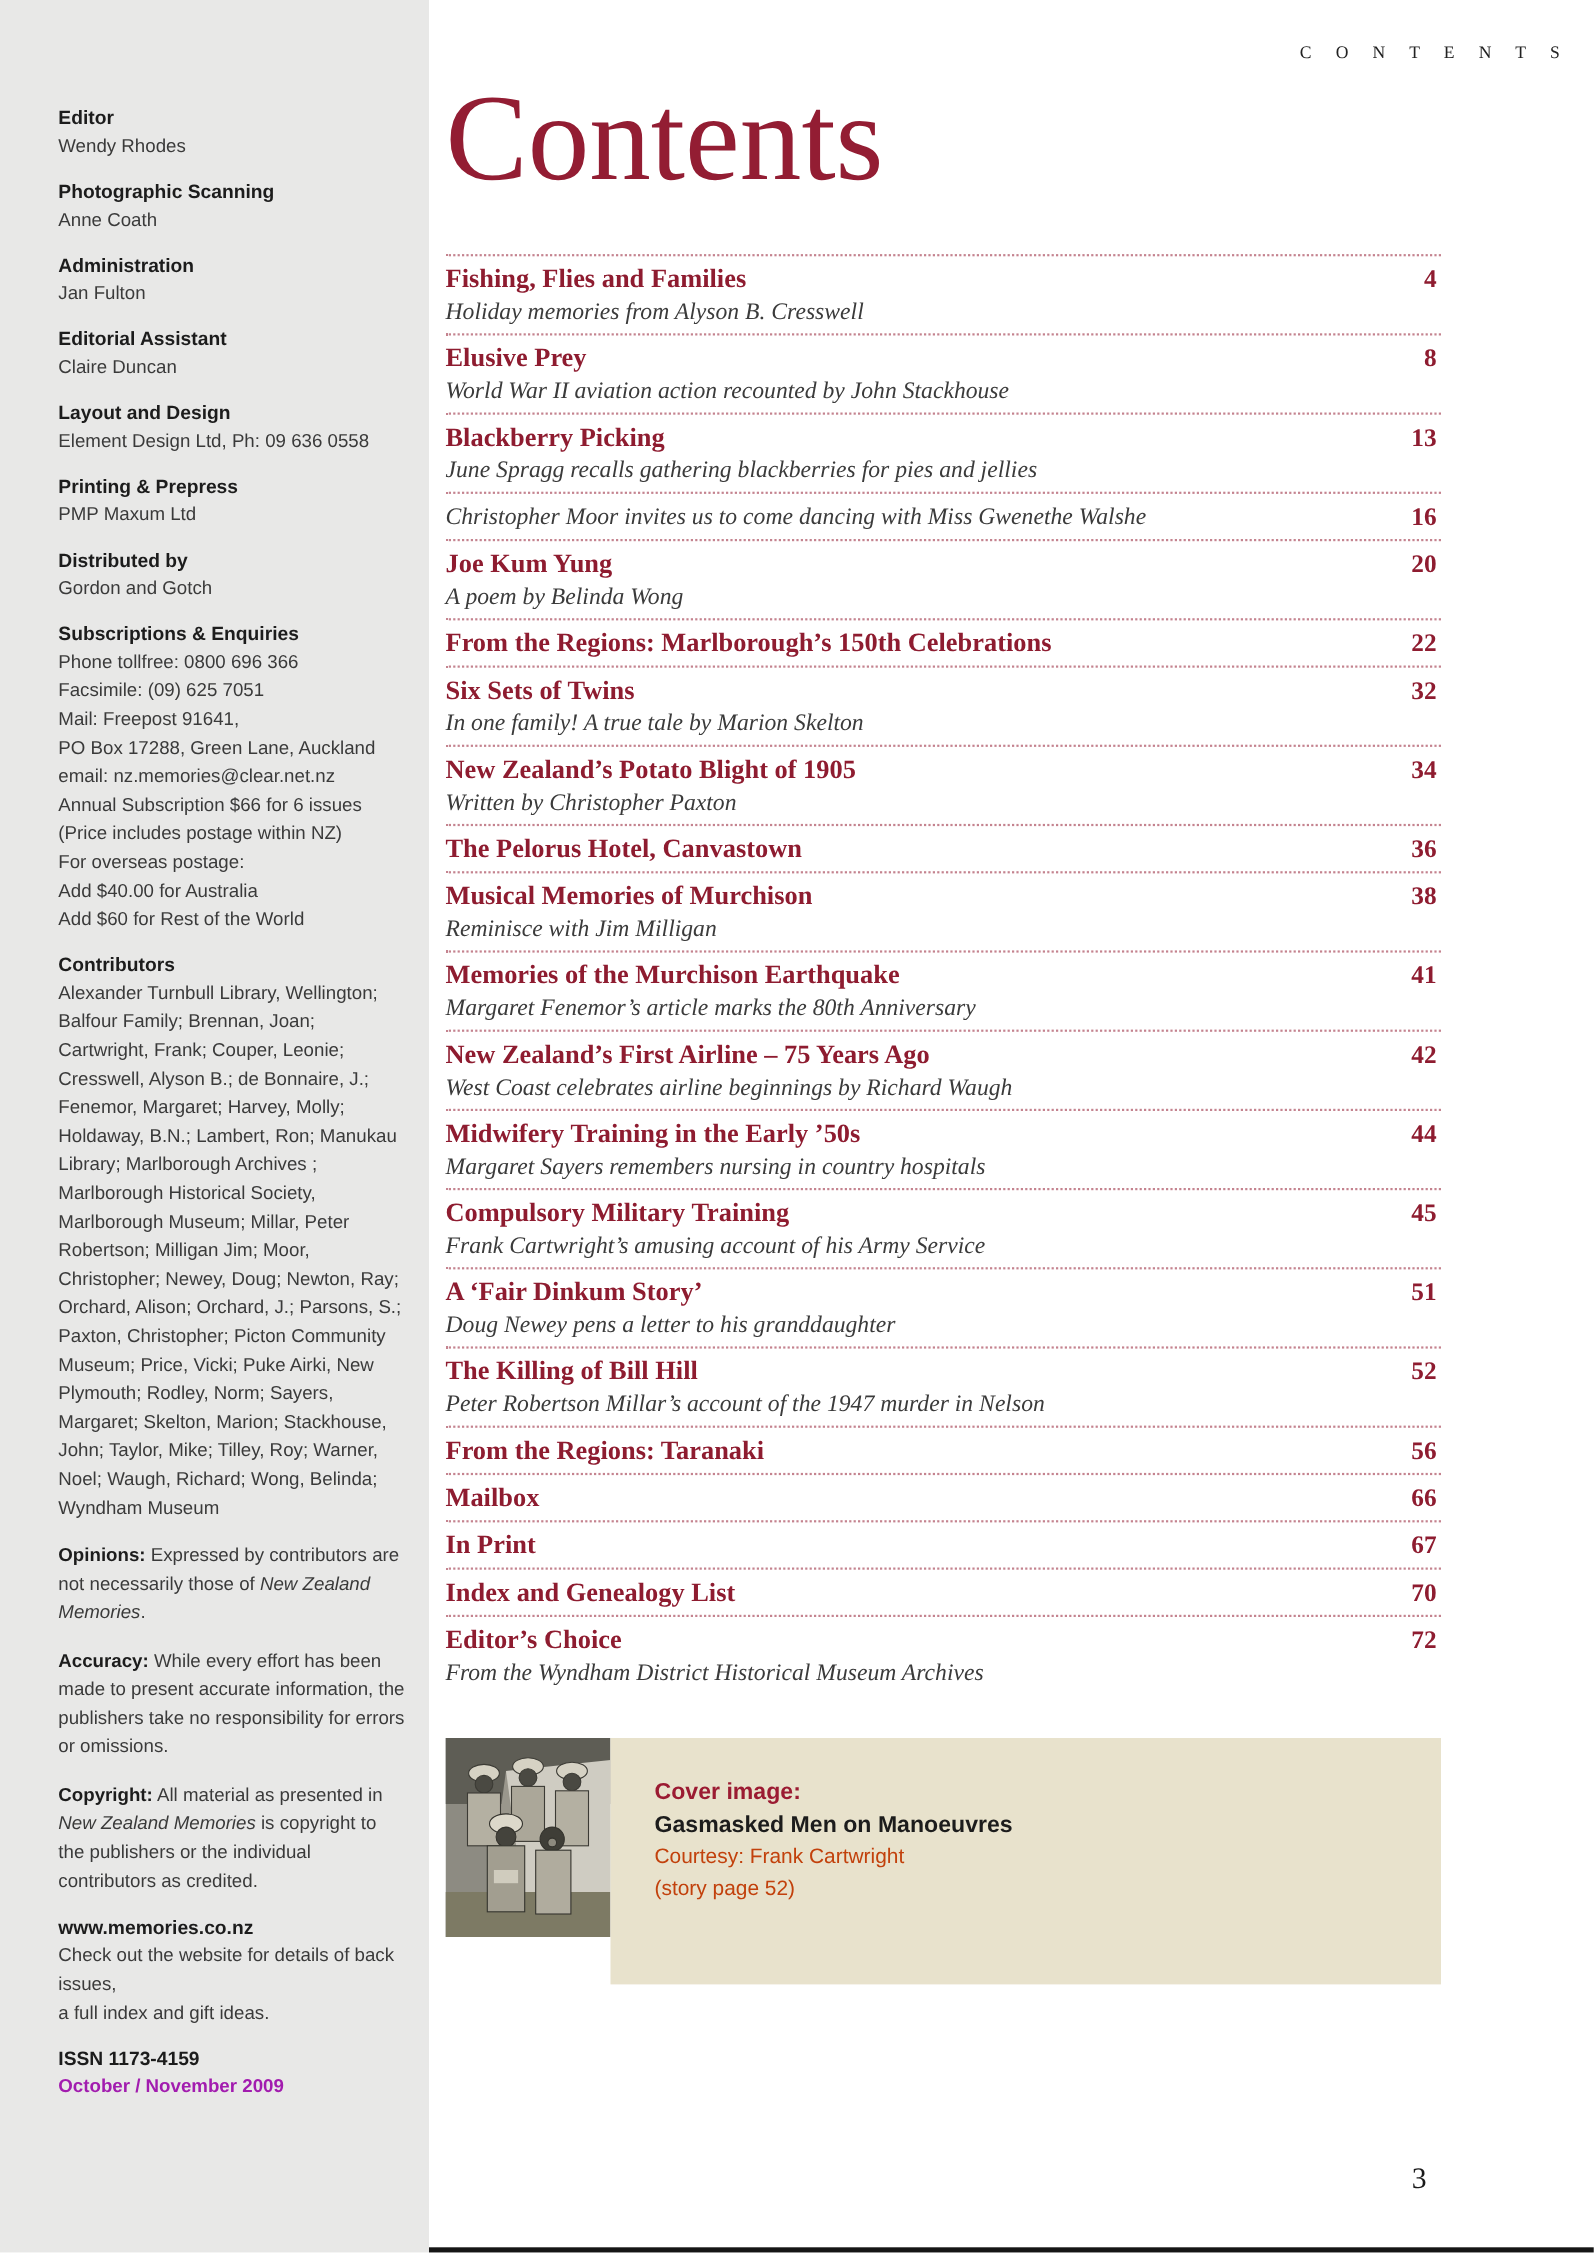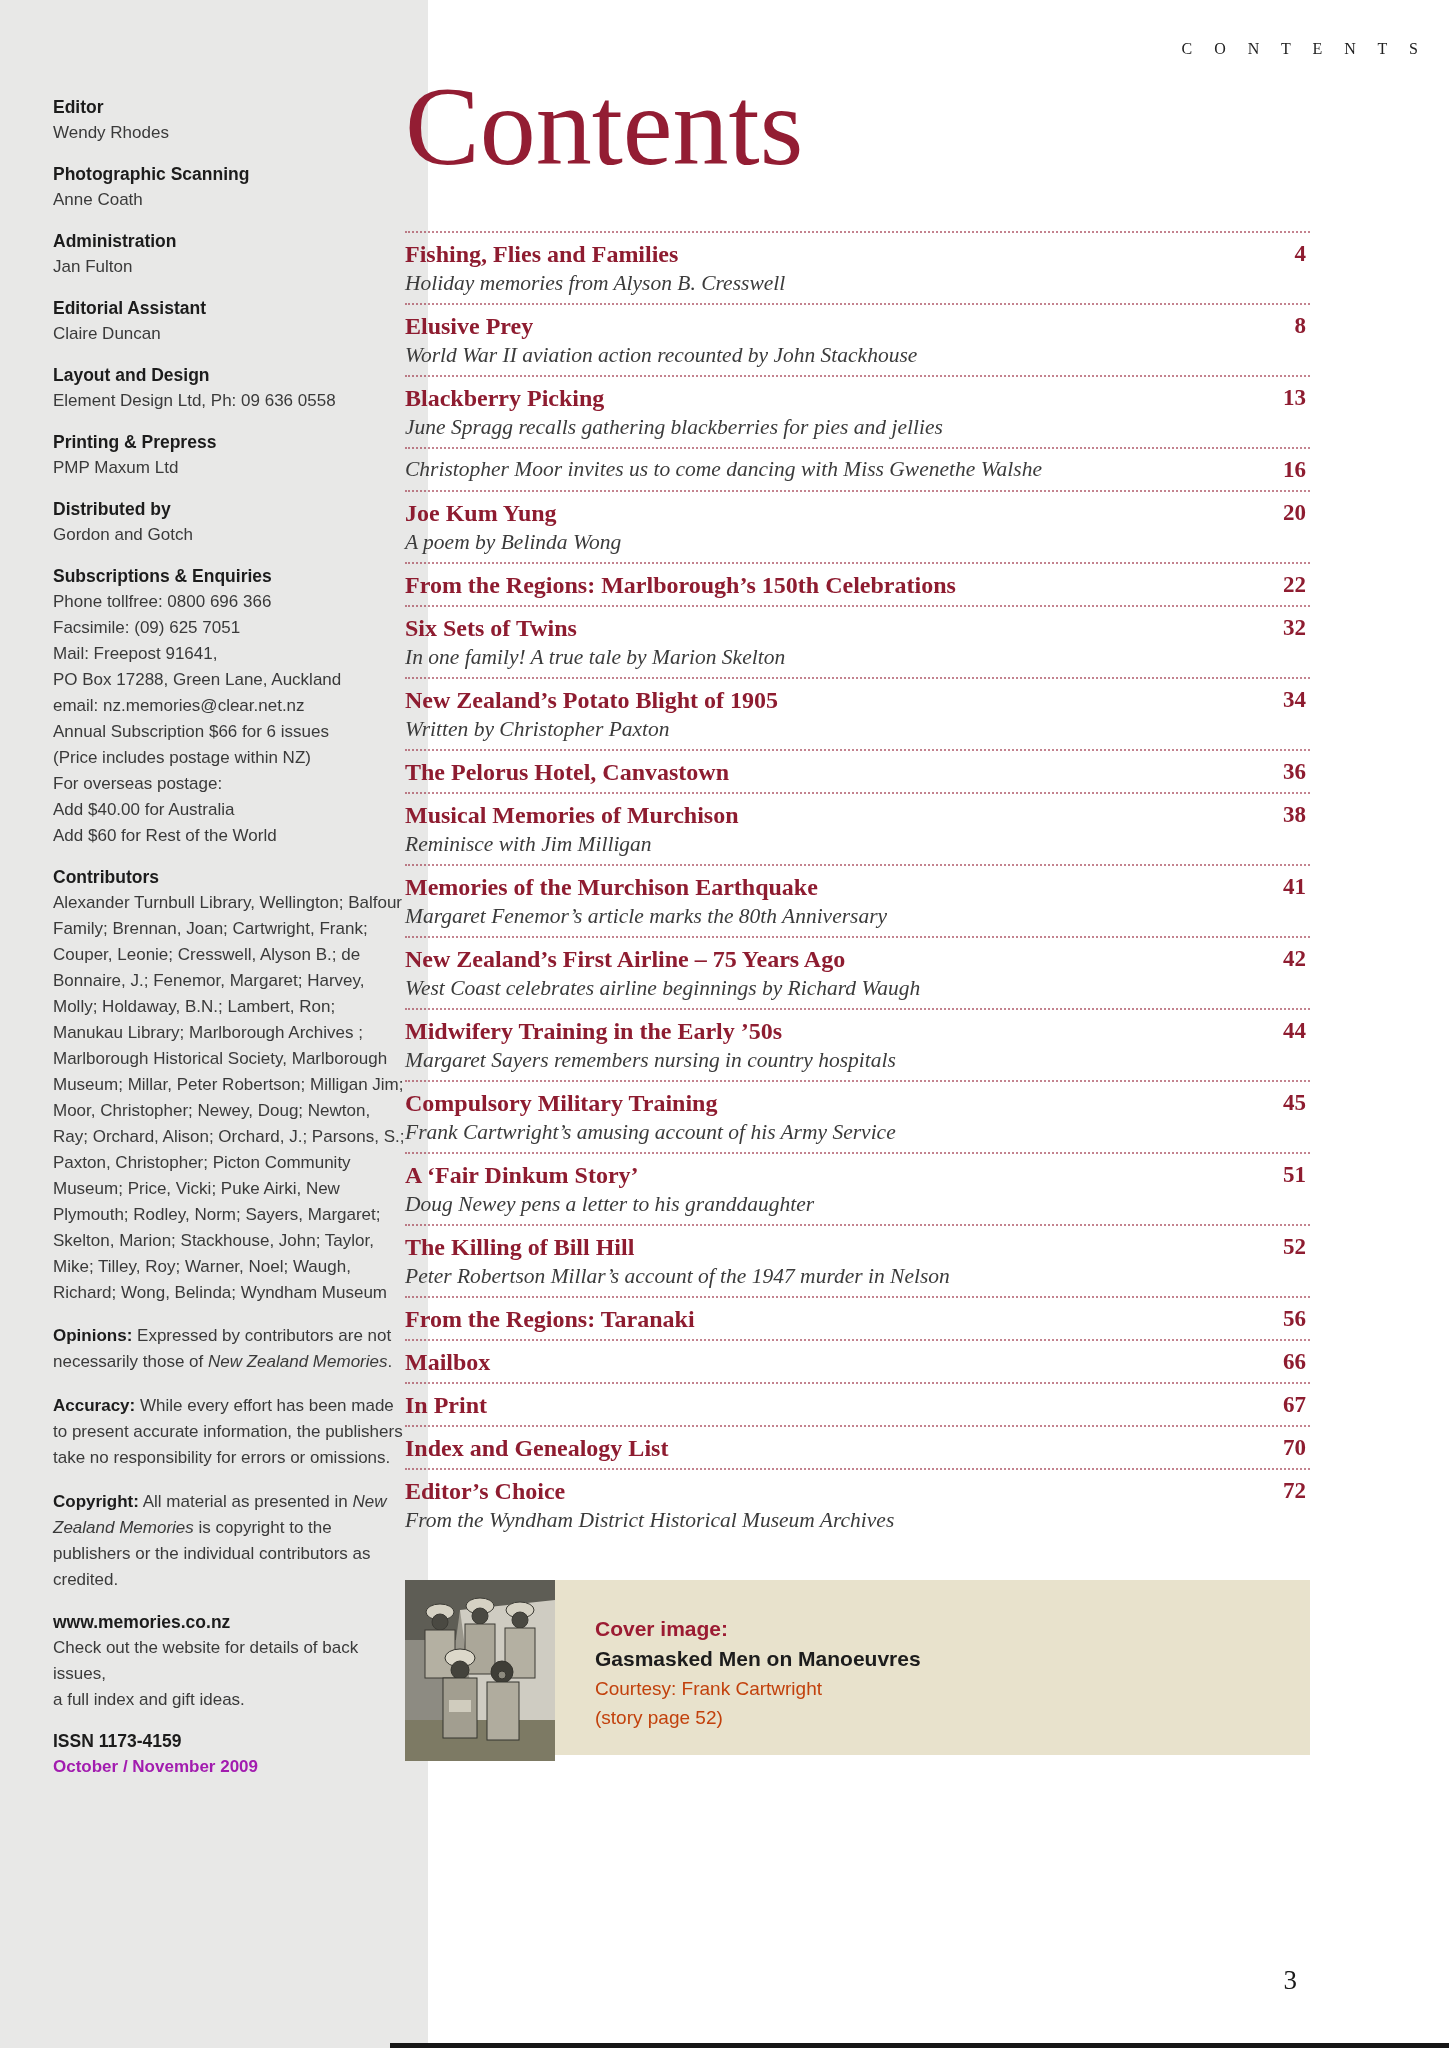--- a/index.html
+++ b/index.html
@@ -7,21 +7,21 @@
   .page {
     position:relative;
     width:1449px; height:2048px;
     background:#ffffff;
     font-family:"Liberation Serif", serif;
     overflow:hidden;
   }
 
   
   .sidebar {
-    position:absolute; left:0; top:0; width:428px; height:2048px;
+    position:absolute; left:0; top:0; width:390px; height:2048px;
     background:#e8e8e7;
     padding:96px 22px 0 53px;
     font-family:"Liberation Sans", sans-serif;
     color:#333333;
     font-size:17px; line-height:26px;
   }
   .sb-section { margin-bottom:17px; }
   .sb-heading { font-weight:bold; color:#1c1c1c; font-size:17.5px; line-height:22px; margin-bottom:2px; }
   .sb-line { color:#3a3a3a; }
   .sb-line.bold { font-weight:bold; color:#a21caf; }
@@ -61,21 +61,21 @@
   }
   .toc-page {
     font-weight:bold; font-size:23px; line-height:30px; color:#8e1c30;
     padding-right:4px; flex-shrink:0;
   }
 
   
   .cover-row { display:flex; margin-top:40px; }
   .cover-photo { width:150px; height:181px; flex-shrink:0; }
   .cover-box {
-    flex:1; background:#e8e2cc; height:175px;
+    flex:1; background:#e8e2cc; height:224px;
     padding:34px 28px 0 40px;
     font-family:"Liberation Sans", sans-serif;
   }
   .cover-label { color:#9b1b32; font-weight:bold; font-size:21px; line-height:30px; }
   .cover-title { color:#1c1c1c; font-weight:bold; font-size:21px; line-height:30px; }
   .cover-line { color:#c2410c; font-size:19px; line-height:29px; }
 
   .folio {
     position:absolute; bottom:52px; right:152px;
     font-family:"Liberation Serif", serif;

